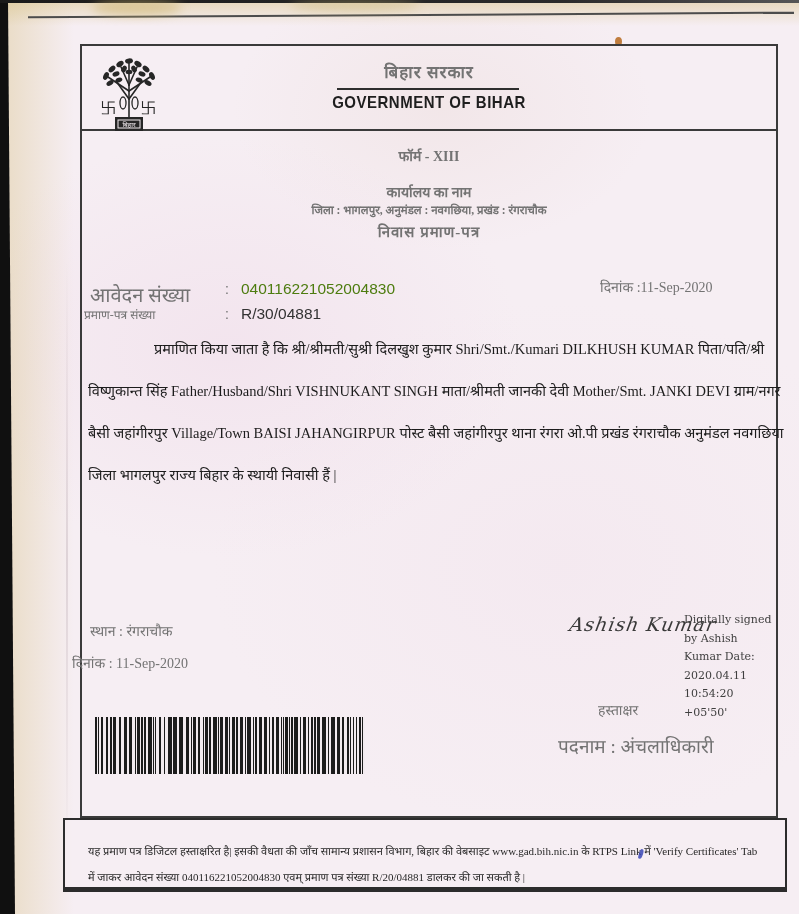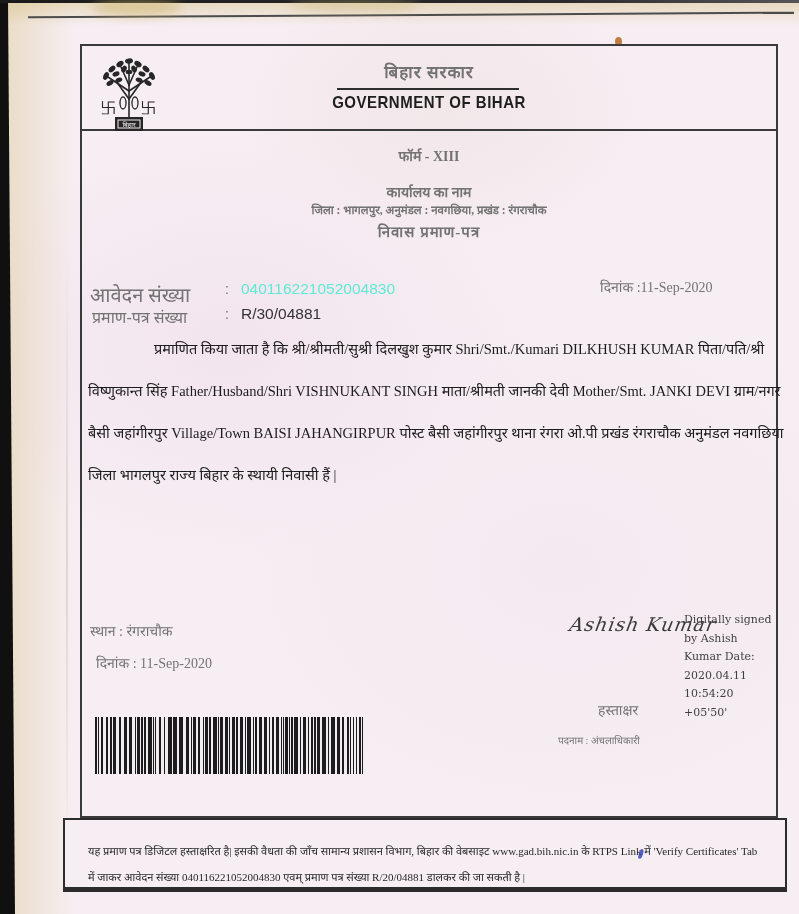--- a/index.html
+++ b/index.html
@@ -59,42 +59,42 @@
   .hdr-rule{position:absolute;left:337px;top:88px;width:182px;height:2px;background:#2e2e2e;}
   .hdr-eng{top:94px;font-size:15px;letter-spacing:.5px;transform:scaleY(1.08);color:#1e1e1e;}
 
   .form-no{top:146px;font-size:14px;}
   .office-label{top:182px;font-size:14px;}
   .office-line{top:202px;font-size:11.5px;}
   .doc-title{top:221px;font-size:15px;letter-spacing:1px;}
 
   .meta-label1{left:90px;top:281px;font-size:20px;}
   .meta-colon1{left:225px;top:281px;font-size:14px;}
-  .meta-val1{left:241px;top:280px;font-size:15.5px;color:#5eead4;}
-  .meta-label2{left:92px;top:306px;font-size:16px;}
+  .meta-val1{left:241px;top:280px;font-size:15.5px;color:#4d7c0f;}
+  .meta-label2{left:84px;top:306px;font-size:12px;}
   .meta-colon2{left:225px;top:306px;font-size:14px;}
   .meta-val2{left:241px;top:305px;font-size:15.5px;color:#333;}
   .meta-date{left:600px;top:277px;width:170px;text-align:left;font-size:14px;}
 
   .body-line{left:88px;width:682px;font-size:14.5px;color:#1c1c1c;}
   .bl1{top:338px;padding-left:66px;}
   .bl2{top:380px;}
   .bl3{top:422px;}
   .bl4{top:464px;}
 
   .place{left:90px;top:621px;font-size:14px;}
-  .date2{left:96px;top:653px;font-size:14px;text-align:right;}
+  .date2{left:72px;top:653px;font-size:14px;text-align:right;}
 
   .sig-script{left:570px;top:613px;font-family:"DejaVu Serif", serif;font-style:italic;
     font-size:19px;color:#3a3a3a;transform:skewX(-10deg);letter-spacing:1px;}
   .sig-digital{position:absolute;left:684px;top:611px;width:92px;font-size:11px;line-height:18.5px;
     color:#3f3f3f;font-family:"DejaVu Serif", serif;white-space:normal;}
   .sig-digital span{display:block;}
   .sig-label{left:598px;top:700px;font-size:14px;}
-  .designation{left:558px;top:733px;font-size:10px;text-align:right;}
+  .designation{left:558px;top:733px;font-size:19px;text-align:right;}
 
   .barcode{position:absolute;left:95px;top:717px;width:270px;height:57px;background:#f2ebef;}
   .barcode i{position:absolute;top:0;bottom:0;background:#1c1c1c;}
 
   .vnote1{left:88px;top:843px;font-size:11px;color:#272727;}
   .vnote2{left:88px;top:869px;font-size:11px;color:#272727;}
 
   
   .emblem{position:absolute;left:94px;top:55px;width:70px;height:84px;}
 </style>

